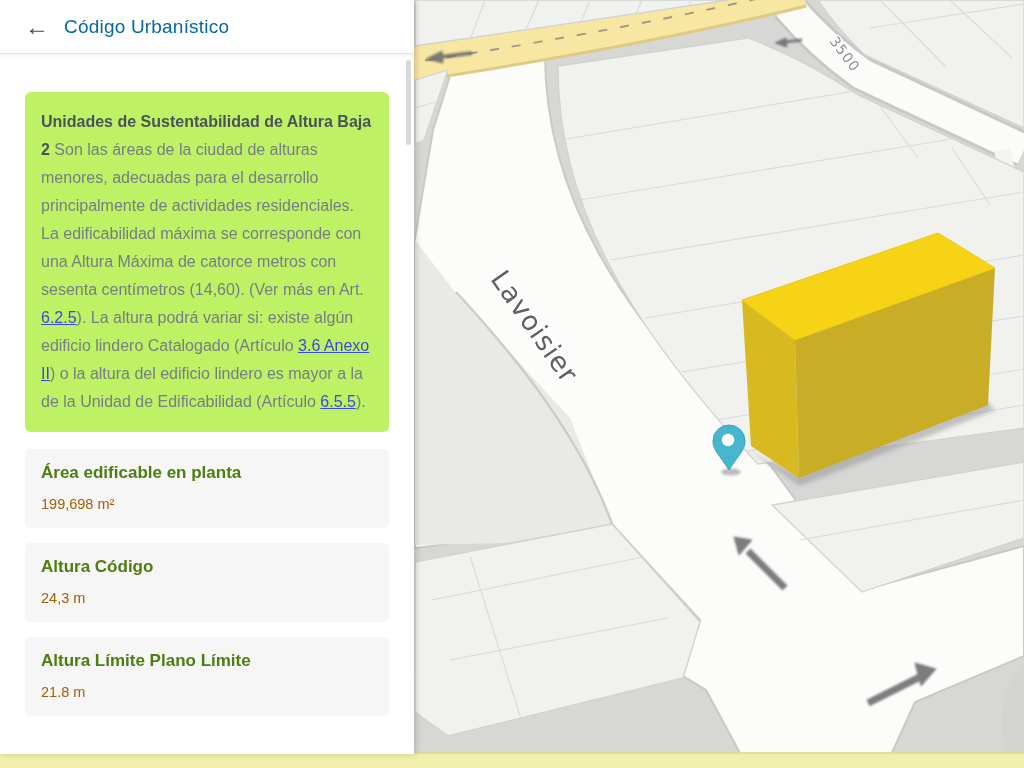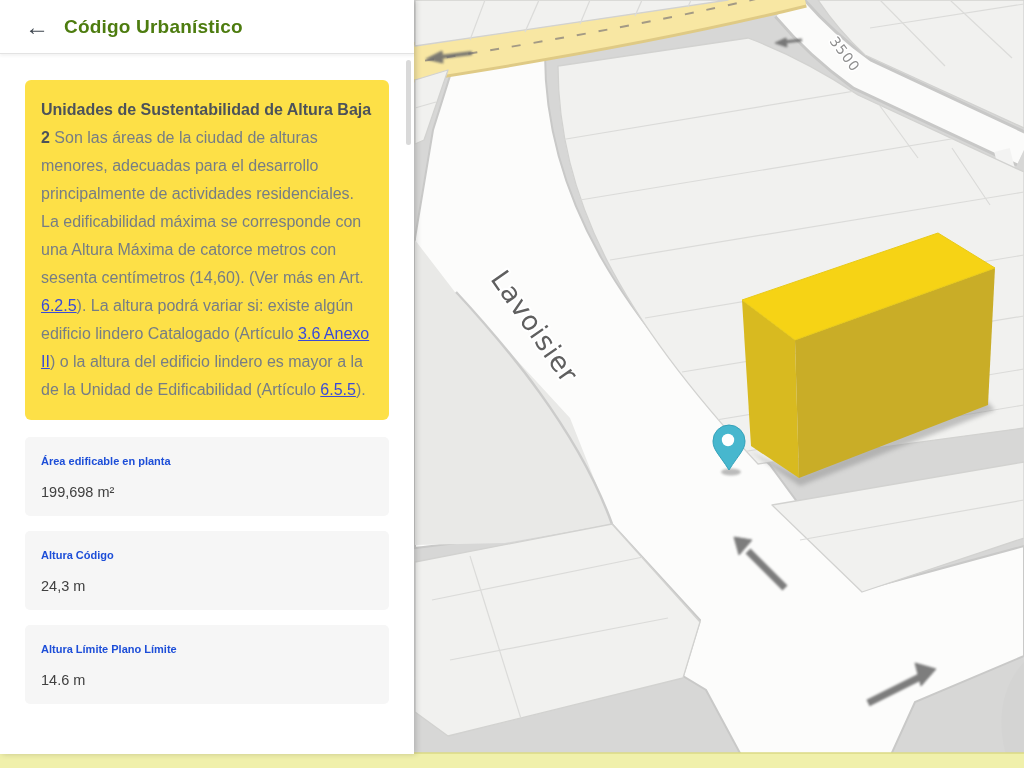--- a/index.html
+++ b/index.html
@@ -9,30 +9,30 @@
   
   .map-wrap{position:absolute;inset:0;}
   .map-wrap svg{display:block;width:1024px;height:768px;}
 
   
   .sidebar{position:absolute;left:0;top:0;width:414px;height:754px;background:#ffffff;
            box-shadow:2px 0 6px rgba(0,0,0,.18);z-index:5;}
   .sb-header{height:54px;display:flex;align-items:center;padding:0 25px;background:#fff;
              border-bottom:1px solid #e3e3e3;box-shadow:0 2px 3px rgba(0,0,0,.05);position:relative;z-index:2;}
   .back{font-size:24px;line-height:1;color:#3d454e;margin-right:15px;cursor:pointer;font-weight:400;}
-  .sb-title{font-size:19px;font-weight:700;color:#4d7c0f;letter-spacing:.2px;}
+  .sb-title{font-size:19px;font-weight:400;color:#0369a1;letter-spacing:.2px;}
   .sb-content{padding:26px 25px 0 25px;height:700px;overflow:hidden;position:relative;}
-  .info-box{background:#fde047;border-radius:6px;padding:16px;font-size:16px;line-height:28px;color:#767d85;}
+  .info-box{background:#bef264;border-radius:6px;padding:16px;font-size:16px;line-height:28px;color:#767d85;margin-top:12px;}
   .box-title{font-weight:700;color:#4c525a;}
   .art-link{text-decoration:underline;cursor:pointer;}
   .card{background:#f6f6f6;border-radius:5px;padding:15px 16px;margin-top:15px;}
   .card:first-child{margin-top:17px;}
   .cards{margin-top:2px;}
-  .card-label{font-size:11px;font-weight:700;color:#1d4ed8;line-height:18px;}
-  .card-value{font-size:14.5px;color:#404040;margin-top:13px;line-height:18px;}
+  .card-label{font-size:17px;font-weight:700;color:#4d7c0f;line-height:18px;}
+  .card-value{font-size:14.5px;color:#a16207;margin-top:13px;line-height:18px;}
   .scroll-thumb{position:absolute;right:3px;top:60px;width:5px;height:85px;background:#d9d9d9;border-radius:3px;}
 
   
   .street-label{fill:#5f5f5f;stroke:#ffffff;stroke-width:4px;paint-order:stroke;stroke-linejoin:round;
                 font-family:"DejaVu Sans","Liberation Sans",sans-serif;letter-spacing:1px;}
   .street-label.small{stroke-width:3px;fill:#8e8e8e;}
   .map-arrow{fill:#6c6c6c;stroke:#6c6c6c;opacity:.88;}
 </style>
 </head>
 <body>
@@ -177,20 +177,20 @@
     <div class="card-value">199,698 m²</div>
   </div>
 
   <div class="card">
     <div class="card-label">Altura Código</div>
     <div class="card-value">24,3 m</div>
   </div>
 
   <div class="card">
     <div class="card-label">Altura Límite Plano Límite</div>
-    <div class="card-value">14.6 m</div>
+    <div class="card-value">21.8 m</div>
   </div>
 </div>
     </div>
     <div class="scroll-thumb"></div>
   </div>
 
 </div>
 
 </body></html>

